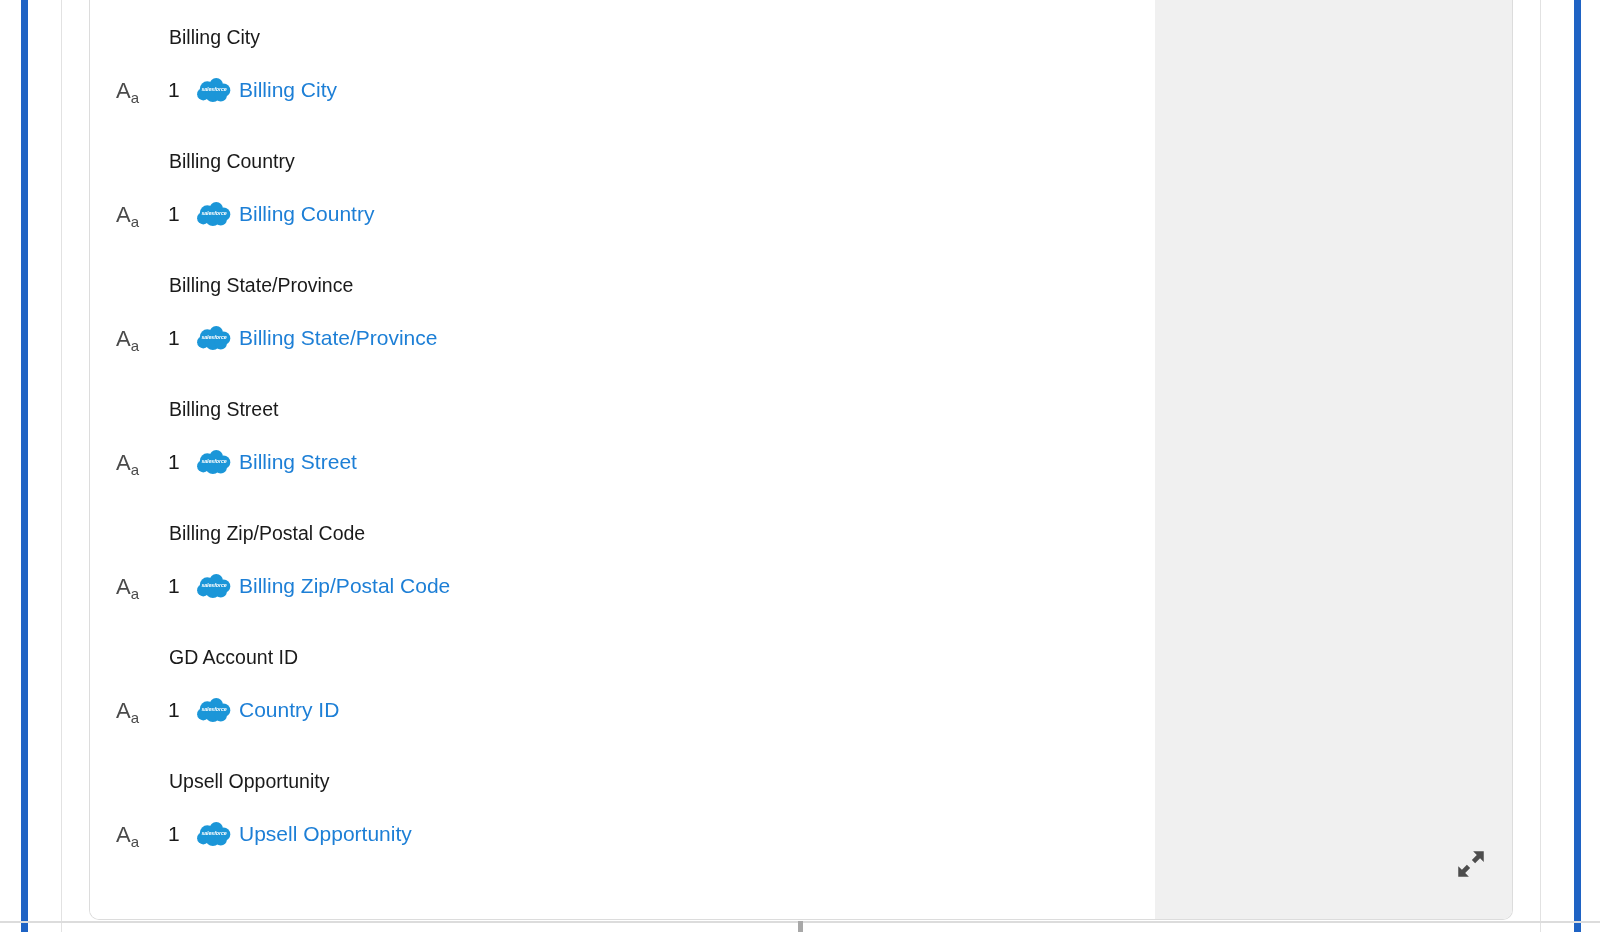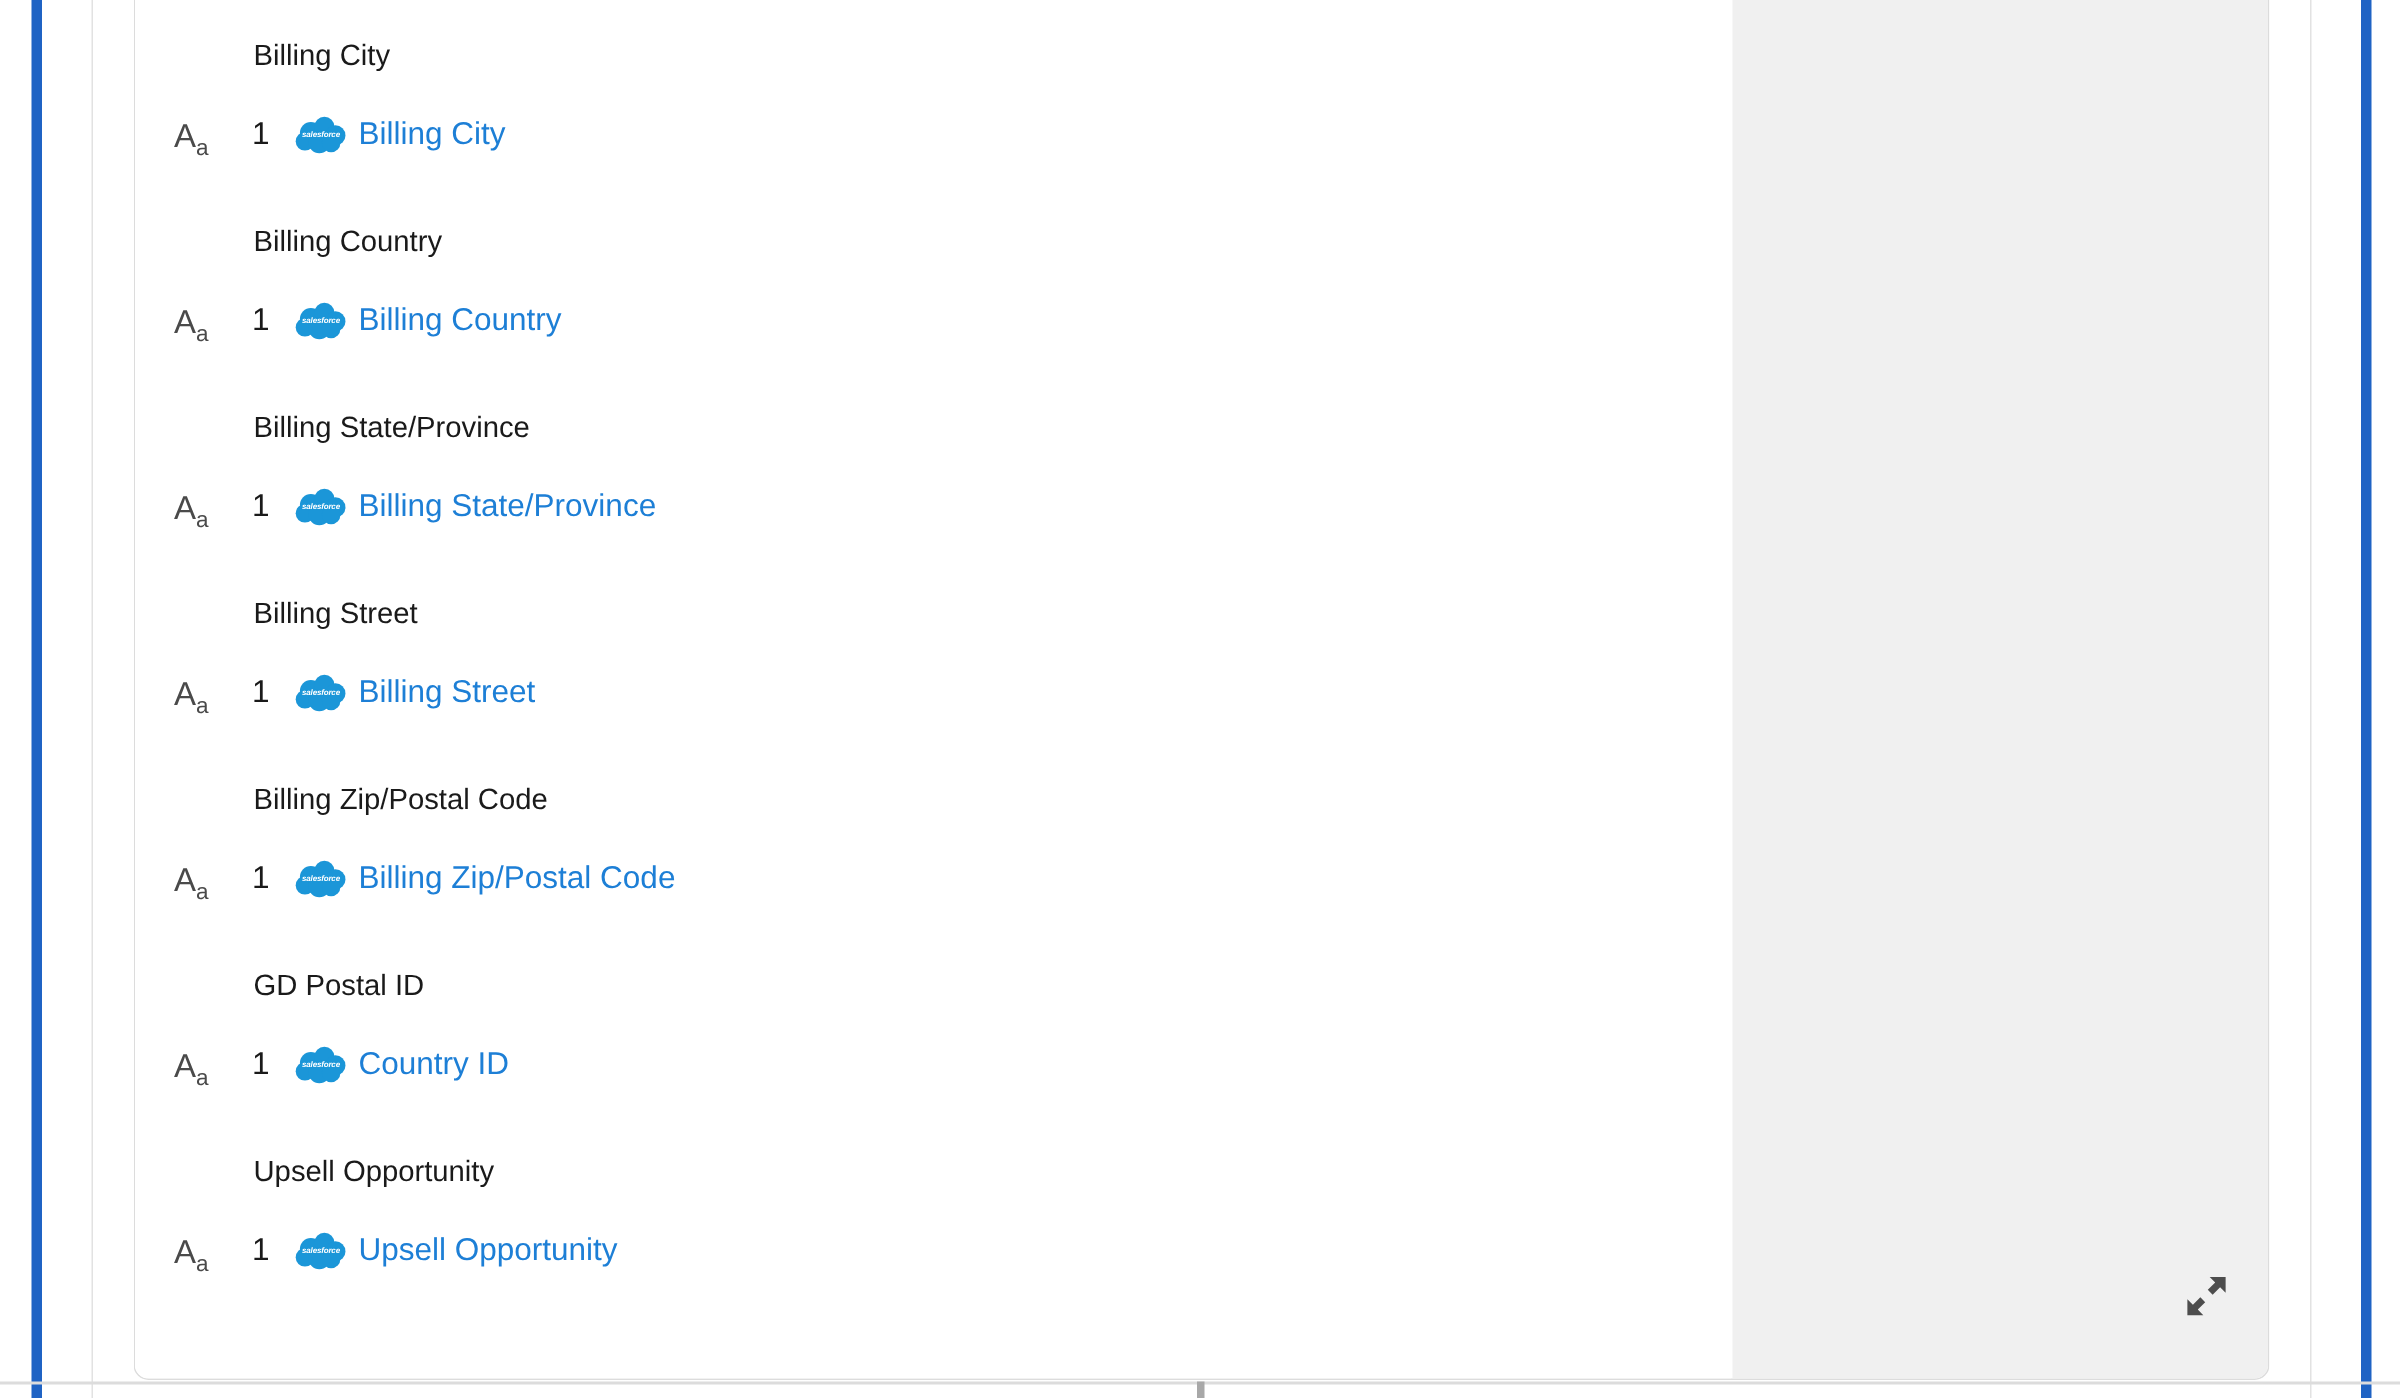--- a/index.html
+++ b/index.html
@@ -283,21 +283,21 @@
     <circle cx="13" cy="30" r="11"></circle>
     <circle cx="30" cy="31" r="13"></circle>
     <circle cx="44" cy="32" r="11"></circle>
   </g>
   <text x="32" y="25" text-anchor="middle" font-family="'Liberation Sans', sans-serif" font-size="9.5" font-style="italic" font-weight="700" fill="#ffffff" letter-spacing="-0.2">salesforce</text>
 </svg>
        <span class="field-link">Billing Zip/Postal Code</span>
      </div>
         </div>
         <div class="field-group">
-          <div class="field-heading">GD Postal ID</div>
+          <div class="field-heading">GD Account ID</div>
      <div class="field-row">
        <span class="aa-icon">
          <span class="big">A</span>
               <span class="small">a</span>
        </span>
        <span class="field-count">1</span>
 
 <svg class="sf-logo" viewBox="0 0 64 45">
   <g fill="#1b96d8">
     <circle cx="20" cy="20" r="13"></circle>

